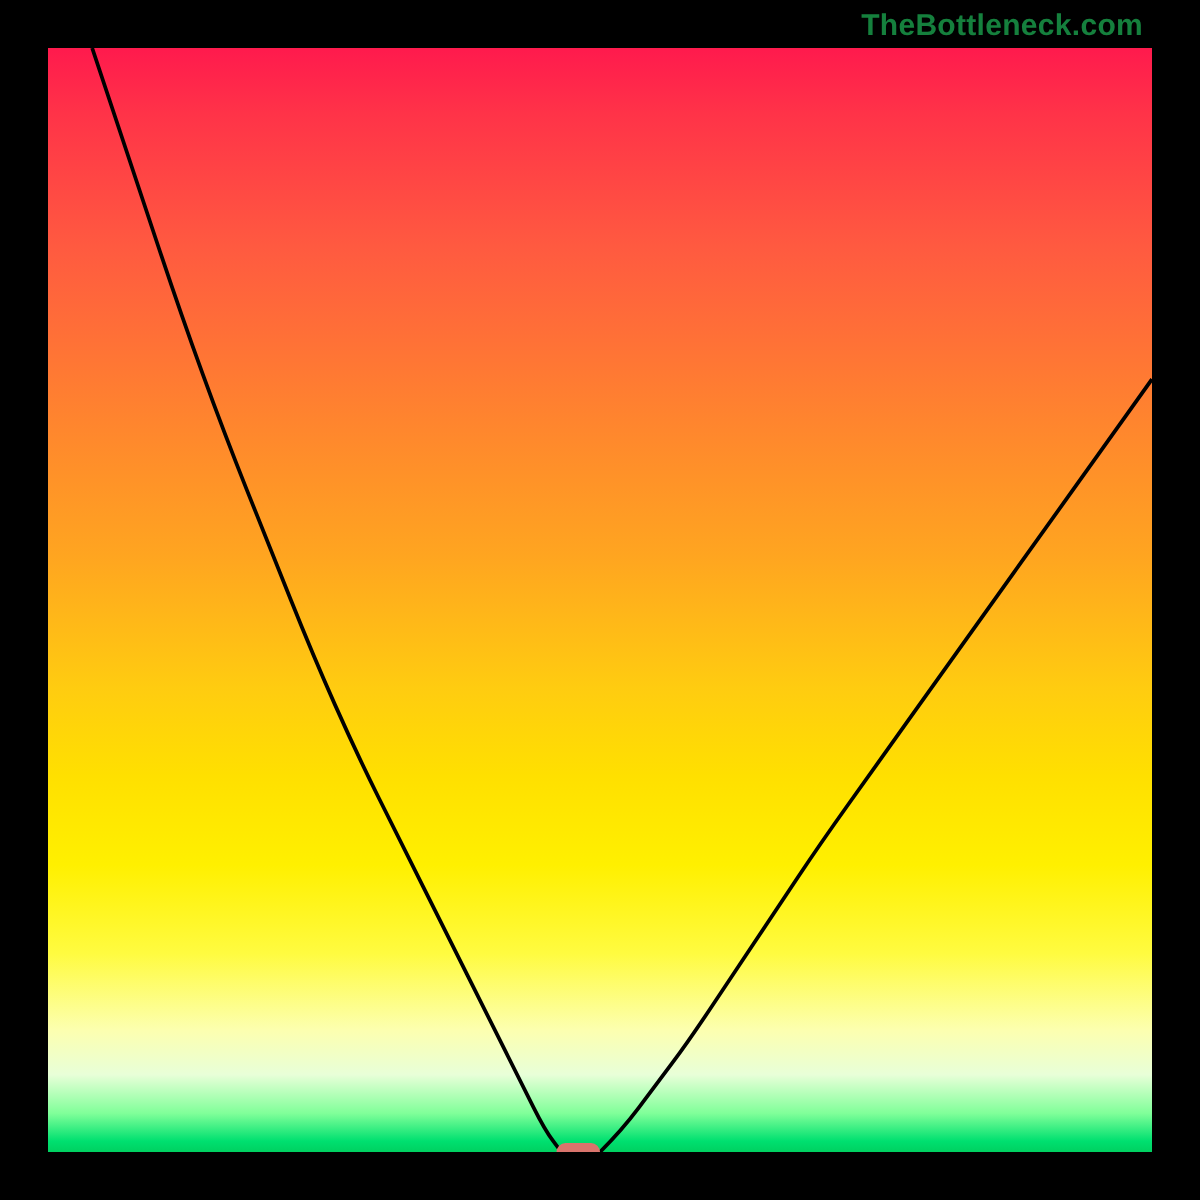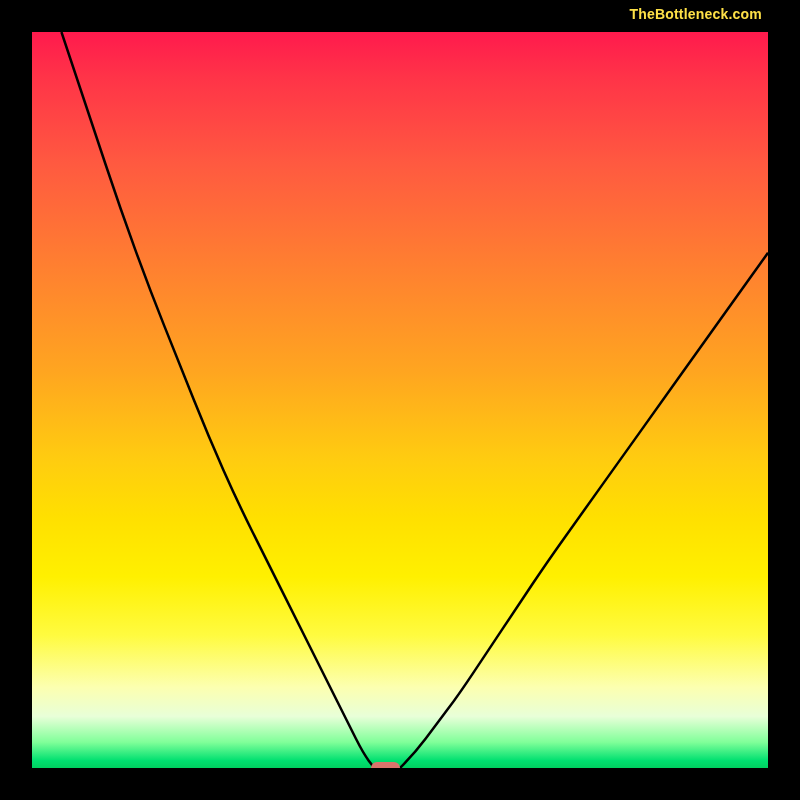--- a/index.html
+++ b/index.html
@@ -48,23 +48,23 @@
       #e8ffd8 93%,
       #80ff99 96.5%,
       #00e070 99%,
       #00d060 100%
     );
   }
   .watermark {
     position: absolute;
     top: 6px;
     right: 38px;
-    font-size: 14px;
+    font-size: 20px;
     font-weight: bold;
-    color: #fde047;
+    color: #15803d;
     letter-spacing: 0.2px;
   }
   svg.curves {
     position: absolute;
     top: 0;
     left: 0;
     width: 736px;
     height: 736px;
   }
   .marker {

